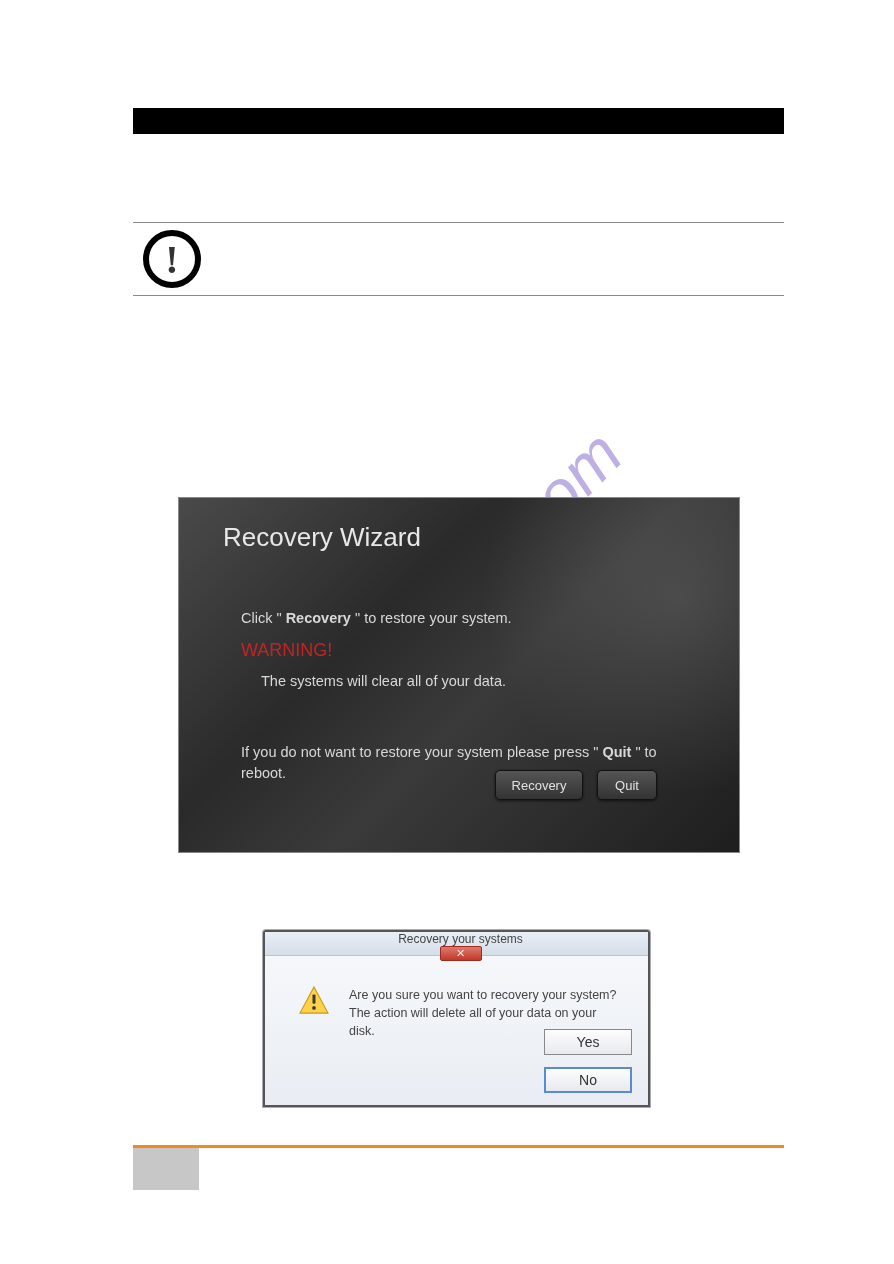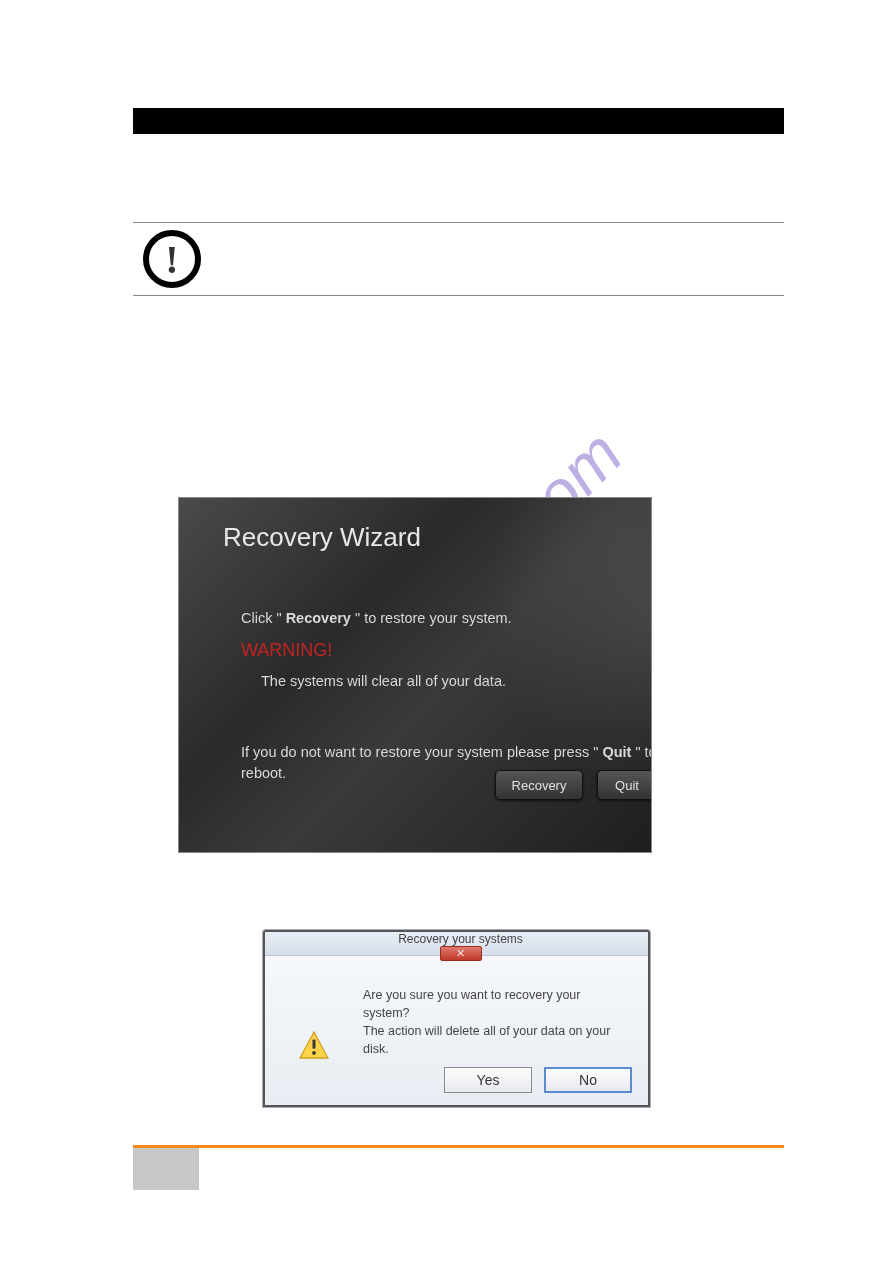--- a/index.html
+++ b/index.html
@@ -41,21 +41,21 @@
     justify-content: center;
     font-size: 40px;
     font-weight: bold;
     font-family: Georgia, serif;
   }
   
   .wiz-shot {
     position: absolute;
     top: 497px;
     left: 178px;
-    width: 474px;
+    width: 562px;
     height: 356px;
     background: linear-gradient(135deg, #4a4a4a 0%, #2a2a2a 35%, #3a3a3a 55%, #1e1e1e 100%);
     border: 1px solid #888;
     overflow: hidden;
     font-family: "Segoe UI", Arial, sans-serif;
   }
   .wiz-shot::before {
     content: "";
     position: absolute;
     top: -150px;
@@ -133,40 +133,40 @@
     border-radius: 2px;
     display: flex;
     align-items: center;
     justify-content: center;
     color: rgba(255,255,255,0.85);
     font-size: 11px;
   }
   .msgbox-body {
     display: flex;
     padding: 30px 24px 0 34px;
-    gap: 34px;
-    align-items: flex-end;
+    gap: 20px;
   }
   .warn-icon {
     width: 30px;
     height: 28px;
     position: relative;
   }
   .warn-icon svg { width: 30px; height: 28px; }
   .msgbox-text {
     font-size: 12.5px;
     color: #444;
     line-height: 1.45;
   }
   .msgbox-buttons {
     position: absolute;
     bottom: 12px;
     right: 16px;
     display: flex;
     gap: 12px;
+    flex-direction: column;
   }
   .msgbox-btn {
     width: 88px;
     height: 26px;
     border: 1px solid #888;
     background: linear-gradient(#fdfdfd,#e7e9ee);
     font-size: 14px;
     color: #333;
     display: flex;
     align-items: center;

